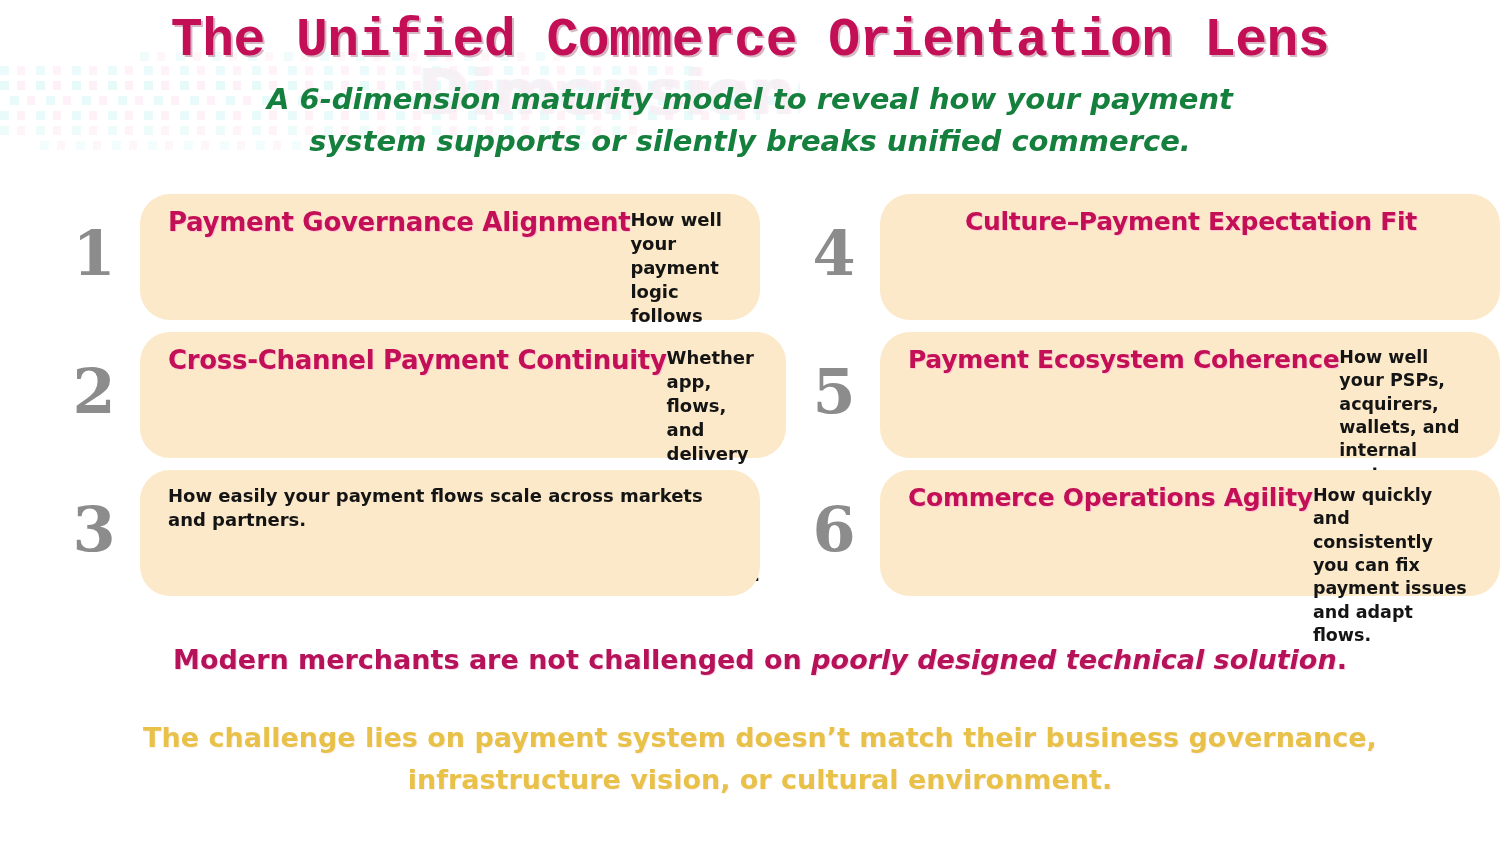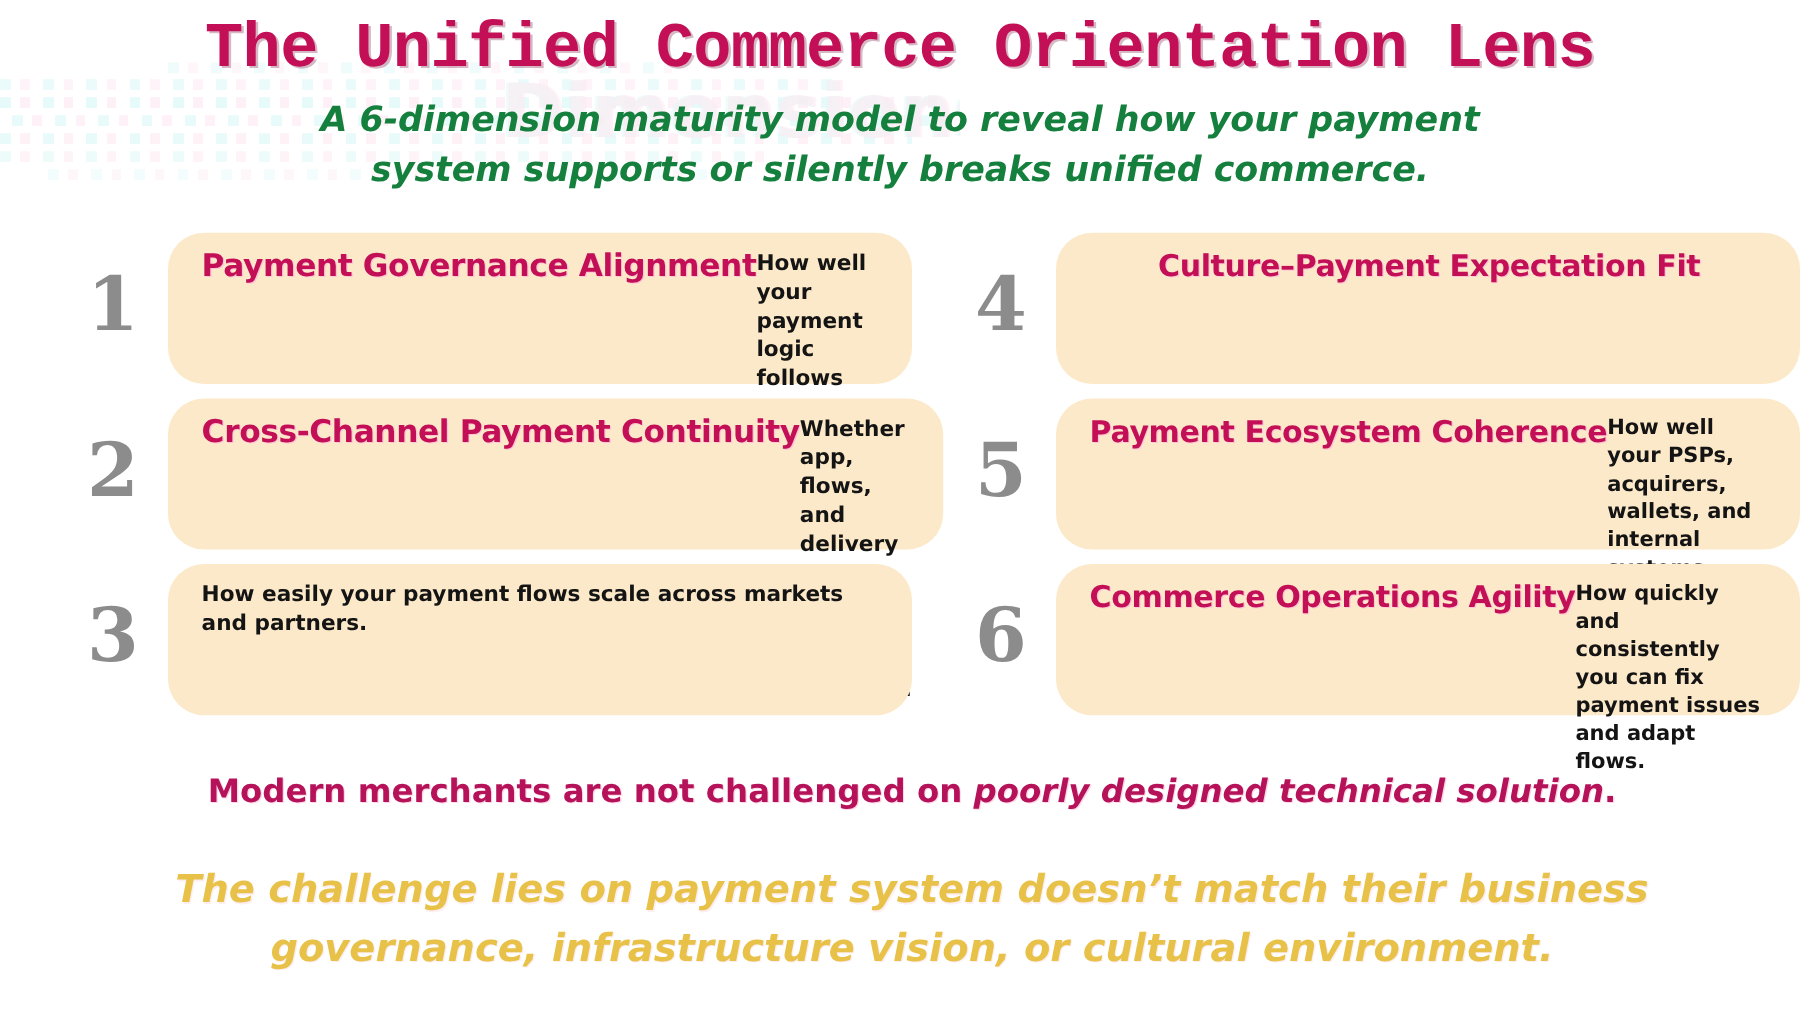--- a/index.html
+++ b/index.html
@@ -179,23 +179,22 @@
     line-height: 1.3;
     text-shadow: 1px 1px 0 rgba(255, 196, 220, 0.7);
   }
   .statement em {
     font-style: italic;
   }
   .closing {
     margin: 40px auto 0 auto;
     width: 1330px;
     font-family: "DejaVu Sans", sans-serif;
-    font-style: italic;
-    font-weight: bold;
-    font-size: 32px;
+    font-weight: bold;
+    font-size: 27px;
     line-height: 1.55;
     color: #E8C148;
     text-shadow: 1px 1px 0 rgba(250, 226, 232, 0.6);
   }
 </style>
 </head>
 <body>
 
 <div id="poster">
 

